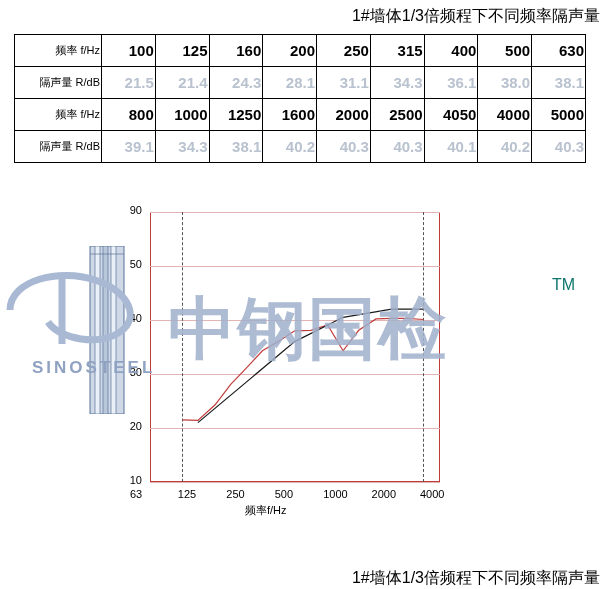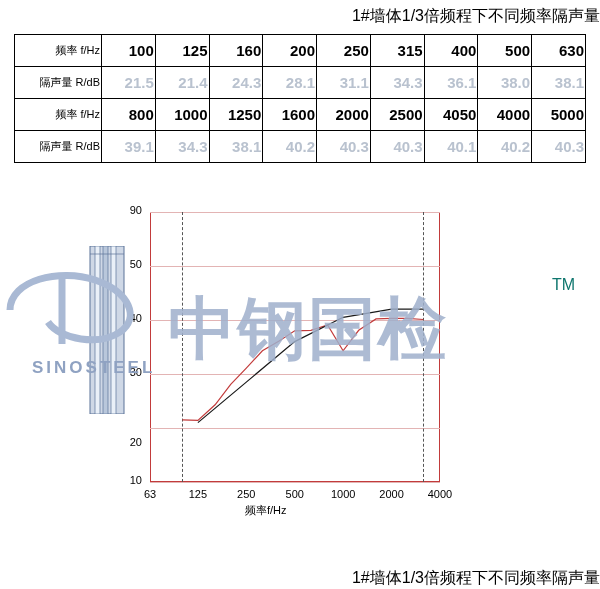--- a/index.html
+++ b/index.html
@@ -67,21 +67,20 @@
   .ytick {
     position:absolute;
     right:446px;
     width:40px;
     text-align:right;
     font-size:11px;
   }
   .xtick {
     position:absolute;
     font-size:11px;
-    text-align:center;
     width:40px;
   }
   #ylabel {
     position:absolute;
     left:96px; top:120px;
     font-size:11px;
     transform:rotate(-90deg);
     transform-origin:left top;
     white-space:nowrap;
   }
@@ -197,21 +196,21 @@
   <div id="grid-h-container">
       <div class="gridline-h" style="top: 284px; left: 150px; width: 290px;"></div>
       <div class="gridline-h" style="top: 230px; left: 150px; width: 290px;"></div>
       <div class="gridline-h" style="top: 176px; left: 150px; width: 290px;"></div>
       <div class="gridline-h" style="top: 122px; left: 150px; width: 290px;"></div>
       <div class="gridline-h" style="top: 68px; left: 150px; width: 290px;"></div>
       <div class="gridline-h" style="top: 14px; left: 150px; width: 290px;"></div>
     </div>
   <div id="ytick-container">
       <div class="ytick" style="top: 276px; left: 106px; width: 36px;">10</div>
-      <div class="ytick" style="top: 222px; left: 106px; width: 36px; margin-top: 16px;">20</div>
+      <div class="ytick" style="top: 222px; left: 106px; width: 36px;">20</div>
       <div class="ytick" style="top: 168px; left: 106px; width: 36px;">30</div>
       <div class="ytick" style="top: 114px; left: 106px; width: 36px;">40</div>
       <div class="ytick" style="top: 60px; left: 106px; width: 36px;">50</div>
       <div class="ytick" style="top: 6px; left: 106px; width: 36px;">90</div>
     </div>
   <div id="gridv-container">
       <div class="gridline-v" style="left: 182.28px; top: 14px; height: 270px;"></div>
       <div class="gridline-v" style="left: 423.31px; top: 14px; height: 270px;"></div>
     </div>
   <div id="xtick-container">

